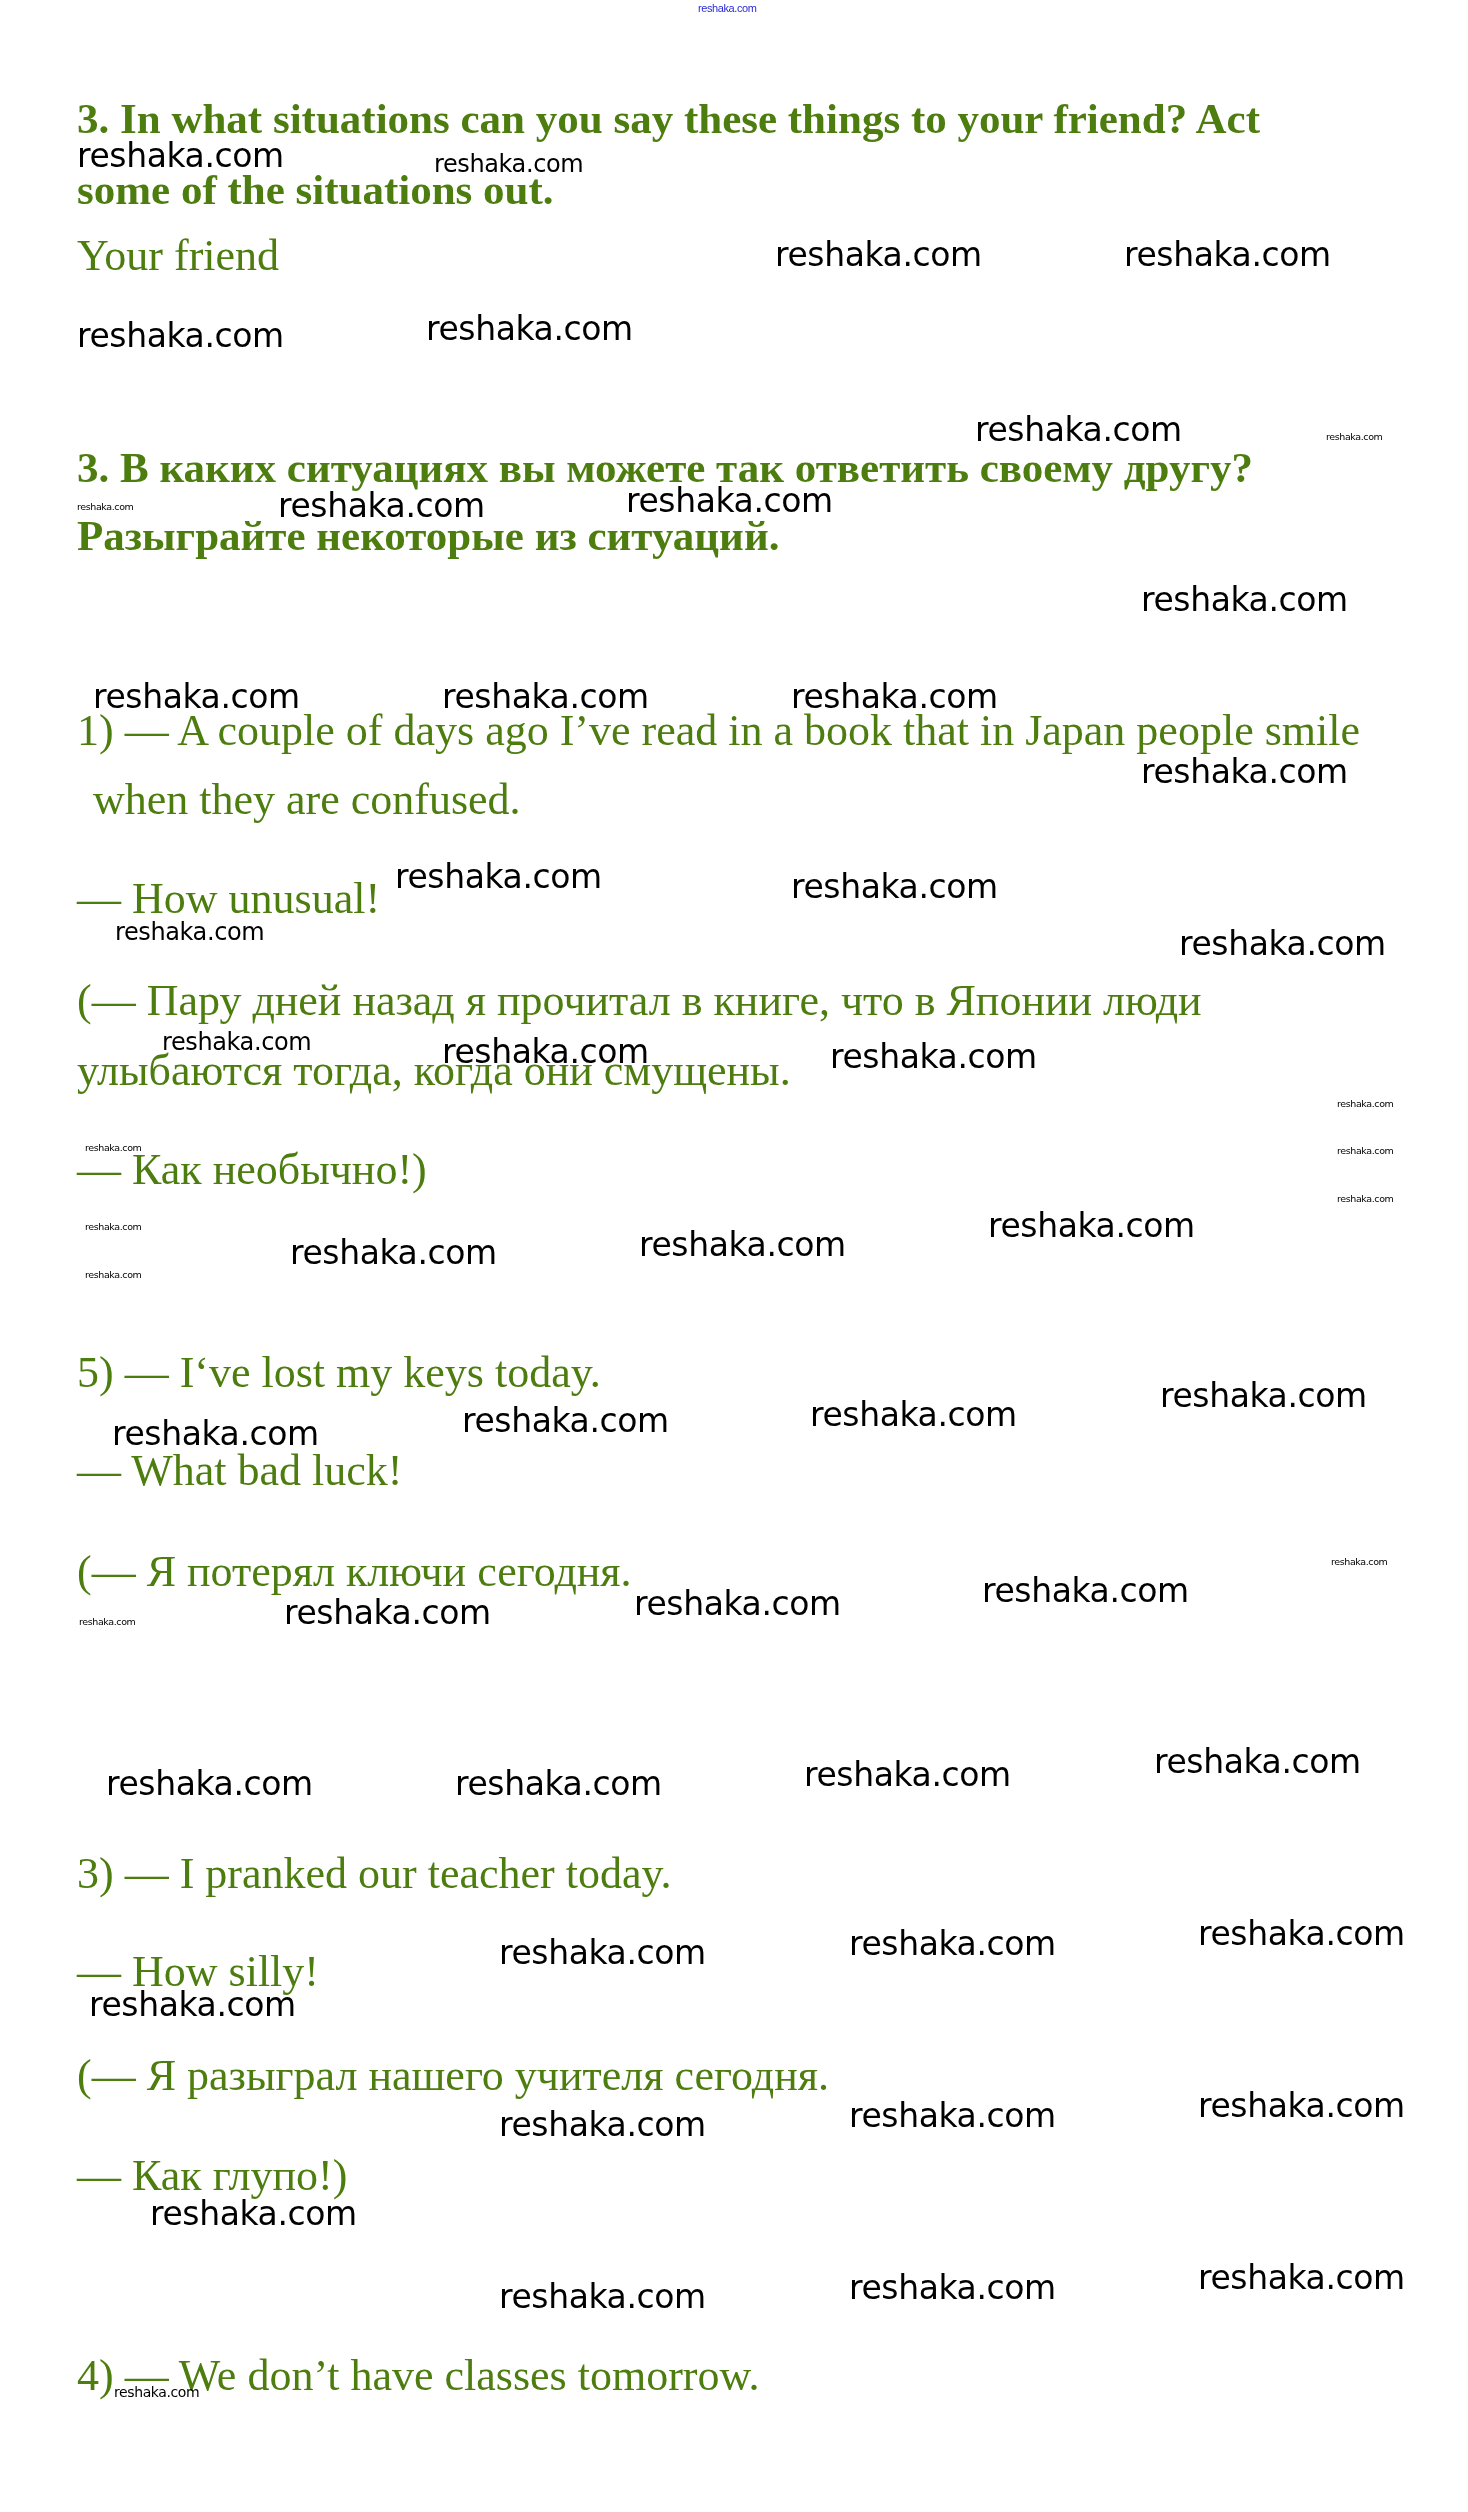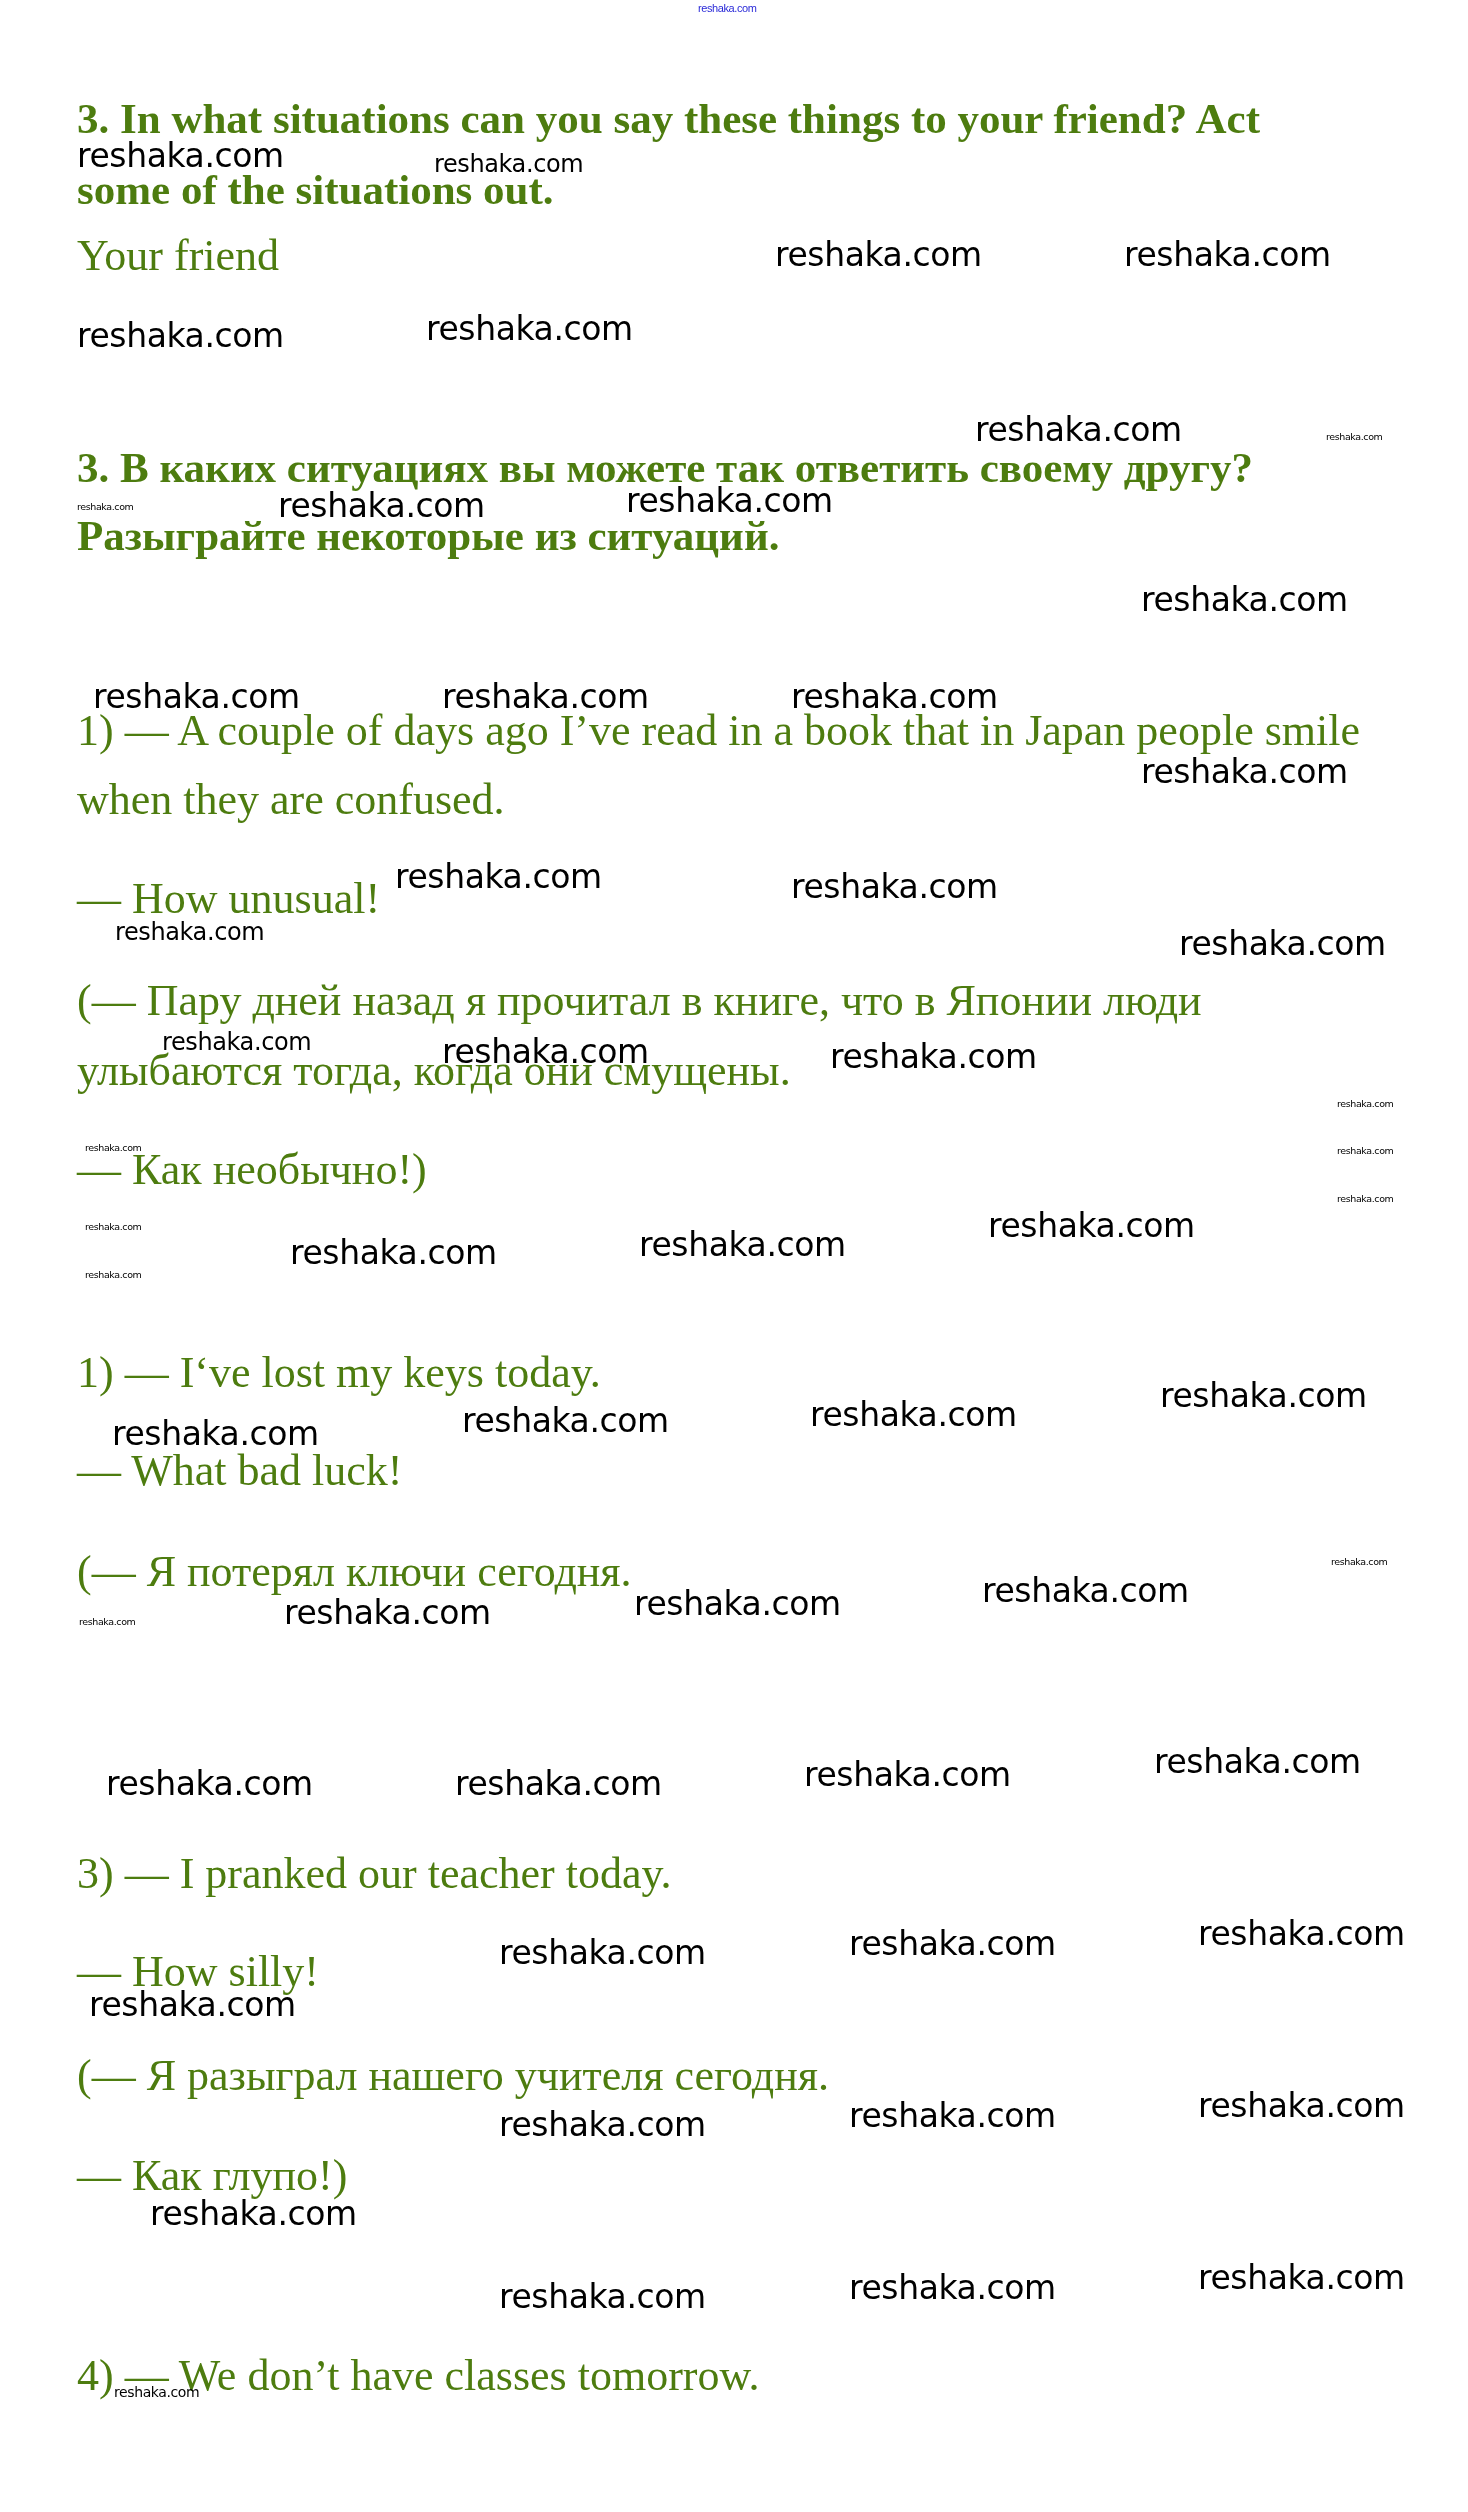--- a/index.html
+++ b/index.html
@@ -31,27 +31,27 @@
 
   <div class="line h-bold" style="top:97px;">3. In what situations can you say these things to your friend? Act</div>
   <div class="line h-bold" style="top:168px;">some of the situations out.</div>
 
   <div class="line body-text" style="top:234px;">Your friend</div>
 
   <div class="line h-bold" style="top:446px;">3. В каких ситуациях вы можете так ответить своему другу?</div>
   <div class="line h-bold" style="top:514px;">Разыграйте некоторые из ситуаций.</div>
 
   <div class="line body-text" style="top:709px;">1) — A couple of days ago I’ve read in a book that in Japan people smile</div>
-  <div class="line body-text" style="top:778px;">when they are confused.</div>
+  <div class="line body-text" style="top:778px;margin-left:16px;">when they are confused.</div>
   <div class="line body-text" style="top:877px;">— How unusual!</div>
   <div class="line body-text" style="top:979px;">(— Пару дней назад я прочитал в книге, что в Японии люди</div>
   <div class="line body-text" style="top:1049px;">улыбаются тогда, когда они смущены.</div>
   <div class="line body-text" style="top:1148px;">— Как необычно!)</div>
 
-  <div class="line body-text" style="top:1351px;">1) — I‘ve lost my keys today.</div>
+  <div class="line body-text" style="top:1351px;">5) — I‘ve lost my keys today.</div>
   <div class="line body-text" style="top:1449px;">— What bad luck!</div>
   <div class="line body-text" style="top:1550px;">(— Я потерял ключи сегодня.</div>
 
   <div class="line body-text" style="top:1852px;">3) — I pranked our teacher today.</div>
   <div class="line body-text" style="top:1950px;">— How silly!</div>
   <div class="line body-text" style="top:2054px;">(— Я разыграл нашего учителя сегодня.</div>
   <div class="line body-text" style="top:2154px;">— Как глупо!)</div>
 
   <div class="line body-text" style="top:2354px;">4) — We don’t have classes tomorrow.</div>
 

